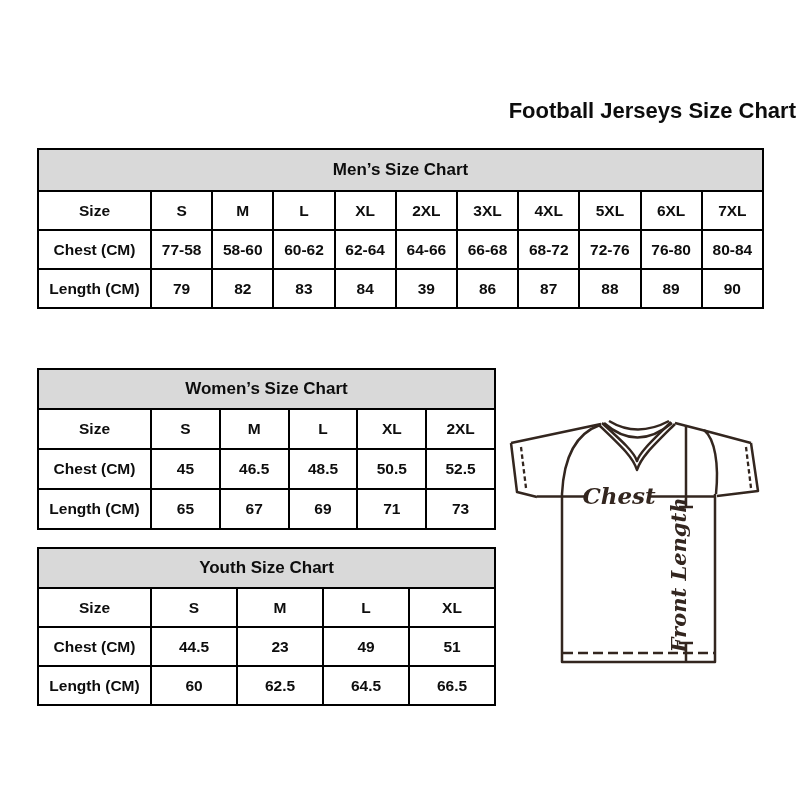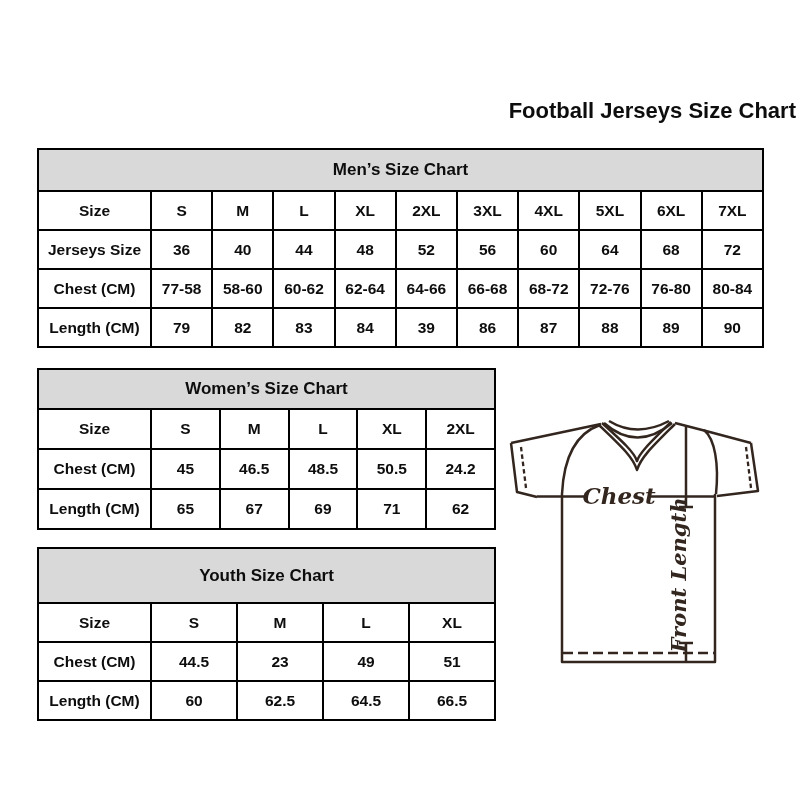--- a/index.html
+++ b/index.html
@@ -22,21 +22,21 @@
     overflow:hidden; white-space:nowrap;
   }
   table.size-table td.title-cell { background:#d9d9d9; font-size:17px;margin-left:44px; }
   #men-table   { left:37px; top:148px; width:727px; }
   #men-table   tr.title-row { height:42px; }
   #men-table   tr.data-row  { height:39px; }
   #women-table { left:37px; top:368px; width:459px; }
   #women-table tr.title-row { height:40px; }
   #women-table tr.data-row  { height:40px; }
   #youth-table { left:37px; top:547px; width:459px; }
-  #youth-table tr.title-row { height:55px; }
+  #youth-table tr.title-row { height:40px; }
   #youth-table tr.data-row  { height:39px; }
   col.label-col { width:113px; }
   svg.jersey-overlay { position:absolute; left:0; top:0; pointer-events:none; }
   .jersey-stroke { fill:none; stroke:#33261f; stroke-width:2.5; stroke-linejoin:round; stroke-linecap:butt; }
   .sleeve-dash { stroke-dasharray:4.5 2.9; stroke-width:2.3; }
   .hem-dash { stroke-dasharray:10 5; }
   .jersey-label {
     font-family:"DejaVu Serif", serif; font-style:italic; font-weight:bold;
     fill:#33261f;
   }
@@ -71,33 +71,20 @@
     <td>L</td>
     <td>XL</td>
     <td>2XL</td>
     <td>3XL</td>
     <td>4XL</td>
     <td>5XL</td>
     <td>6XL</td>
     <td>7XL</td>
   </tr>
   <tr class="data-row">
-    <td>Jerseys Size</td>
-    <td>36</td>
-    <td>40</td>
-    <td>44</td>
-    <td>48</td>
-    <td>52</td>
-    <td>56</td>
-    <td>60</td>
-    <td>64</td>
-    <td>68</td>
-    <td>72</td>
-  </tr>
-  <tr class="data-row">
     <td>Chest (CM)</td>
     <td>77-58</td>
     <td>58-60</td>
     <td>60-62</td>
     <td>62-64</td>
     <td>64-66</td>
     <td>66-68</td>
     <td>68-72</td>
     <td>72-76</td>
     <td>76-80</td>
@@ -139,29 +126,29 @@
     <td>L</td>
     <td>XL</td>
     <td>2XL</td>
   </tr>
   <tr class="data-row">
     <td>Chest (CM)</td>
     <td>45</td>
     <td>46.5</td>
     <td>48.5</td>
     <td>50.5</td>
-    <td>24.2</td>
+    <td>52.5</td>
   </tr>
   <tr class="data-row">
     <td>Length (CM)</td>
     <td>65</td>
     <td>67</td>
     <td>69</td>
     <td>71</td>
-    <td>62</td>
+    <td>73</td>
   </tr>
   </tbody>
 </table>
 
 <table class="size-table" id="youth-table">
   <colgroup>
       <col class="label-col">
       <col>
       <col>
       <col>

